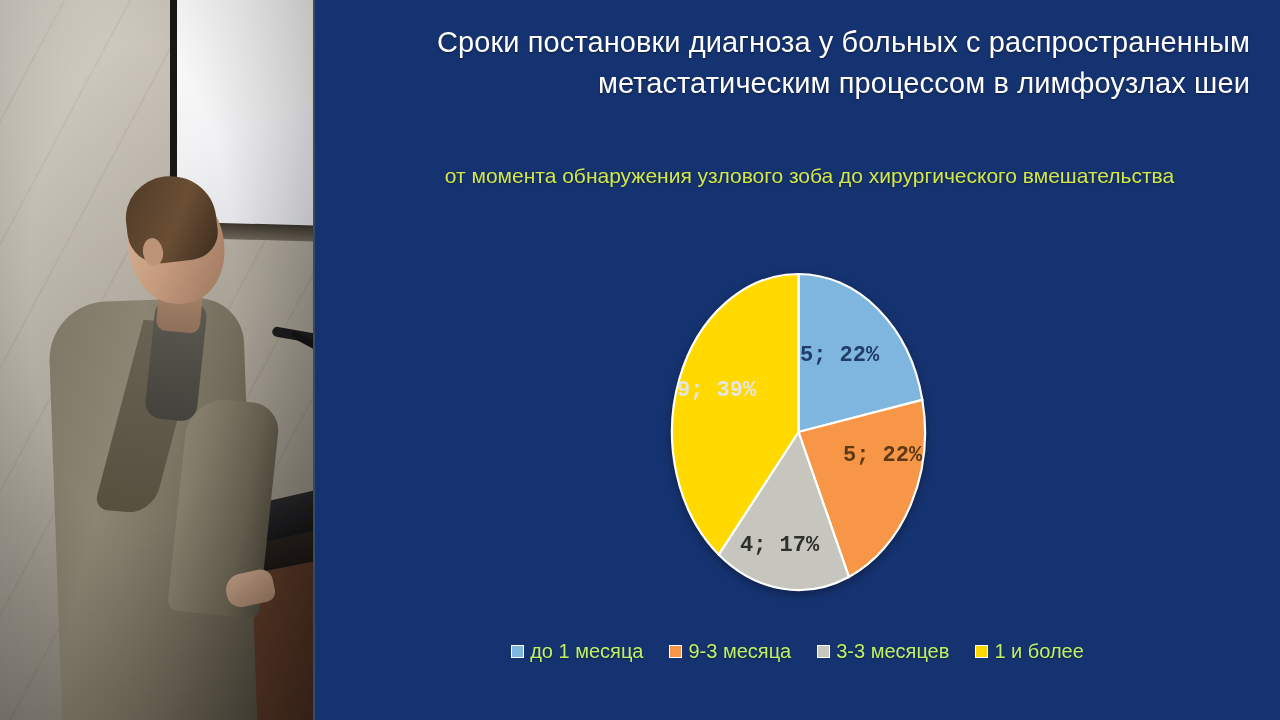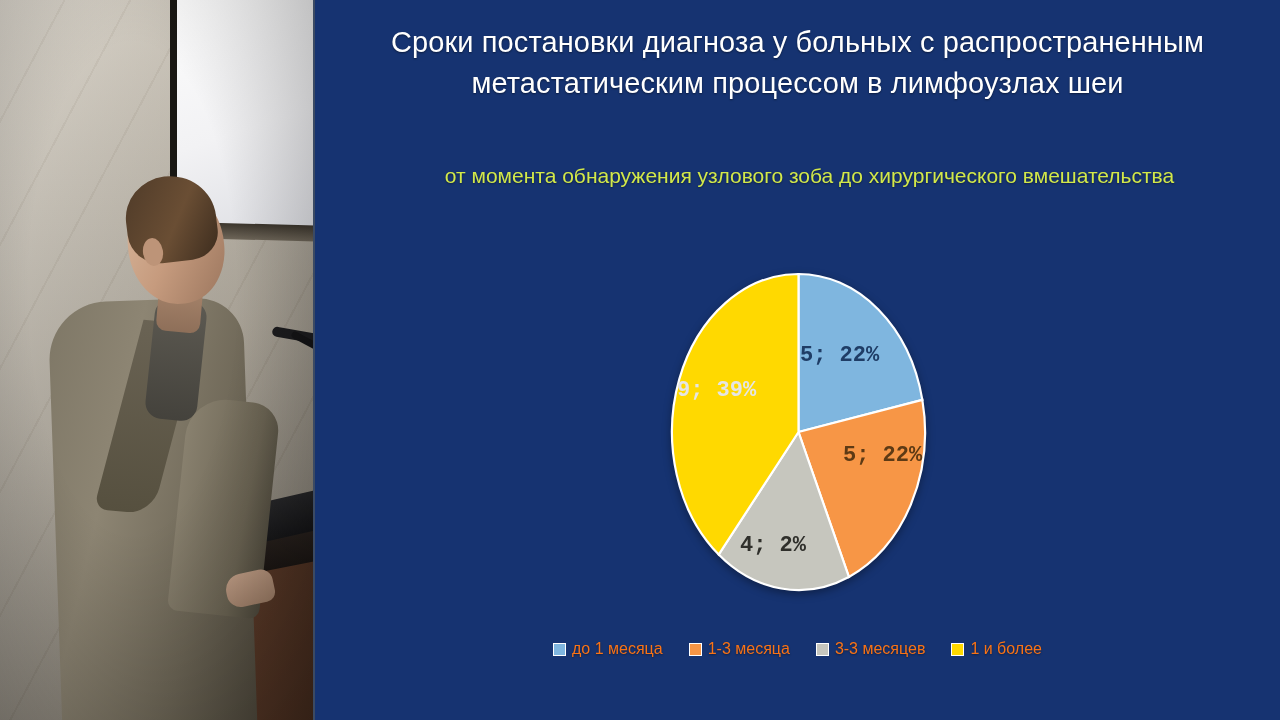--- a/index.html
+++ b/index.html
@@ -125,21 +125,21 @@
     background:#3b4a63;
   }
 
   
   #slide{
     position:absolute; left:315px; top:0; width:965px; height:720px;
     background:#163371;
   }
   #slide-title{
     position:absolute; left:30px; top:22px; width:905px;
-    text-align:center; color:#ffffff;
+    text-align:right; color:#ffffff;
     font-size:29px; line-height:41px; font-weight:400;
     letter-spacing:.1px;
     text-shadow:0 1px 2px rgba(0,0,0,.45);
   }
   #slide-subtitle{
     position:absolute; left:92px; top:158px; width:805px;
     text-align:center; color:#d2e84a;
     font-size:21px; line-height:36px; font-weight:400;
     text-shadow:0 1px 2px rgba(0,0,0,.4);
   }
@@ -164,21 +164,21 @@
   
   #legend{
     position:absolute; left:0; top:640px; width:965px;
     display:flex; justify-content:center; align-items:center; gap:26px;
   }
   .legend-item{ display:flex; align-items:center; gap:6px; }
   .swatch{
     width:13px; height:13px; border:1.6px solid #ffffff; display:block;
   }
   .legend-label{
-    color:#f97316; font-size:16px; font-weight:400; white-space:nowrap;
+    color:#bef264; font-size:20px; font-weight:400; white-space:nowrap;
     text-shadow:0 1px 2px rgba(0,0,0,.4);
   }
 </style>
 </head>
 <body>
 
 <div id="screen">
 
   <div id="video-pane">
     <div class="wall"></div>
@@ -219,31 +219,31 @@
             <path d="M 126.5 158 L 126.50 0.00 A 126.5 158 0 0 1 250.35 125.85 Z" fill="#7FB6DF" class="slice"></path>
             <path d="M 126.5 158 L 250.35 125.85 A 126.5 158 0 0 1 176.90 302.92 Z" fill="#F79646" class="slice"></path>
             <path d="M 126.5 158 L 176.90 302.92 A 126.5 158 0 0 1 46.67 280.56 Z" fill="#C6C6BE" class="slice"></path>
             <path d="M 126.5 158 L 46.67 280.56 A 126.5 158 0 0 1 126.50 0.00 Z" fill="#FFD900" class="slice"></path>
           </g>
       </svg>
     </div>
 
     <div class="pie-label" id="label-blue">5; 22%</div>
     <div class="pie-label" id="label-orange">5; 22%</div>
-    <div class="pie-label" id="label-gray">4; 2%</div>
+    <div class="pie-label" id="label-gray">4; 17%</div>
     <div class="pie-label" id="label-yellow">9; 39%</div>
 
     <div id="legend">
         <div class="legend-item">
           <span class="swatch" style="background: rgb(127, 182, 223);"></span>
           <span class="legend-label">до 1 месяца</span>
         </div>
         <div class="legend-item">
           <span class="swatch" style="background: rgb(247, 150, 70);"></span>
-          <span class="legend-label">1-3 месяца</span>
+          <span class="legend-label">9-3 месяца</span>
         </div>
         <div class="legend-item">
           <span class="swatch" style="background: rgb(198, 198, 190);"></span>
           <span class="legend-label">3-3 месяцев</span>
         </div>
         <div class="legend-item">
           <span class="swatch" style="background: rgb(255, 217, 0);"></span>
           <span class="legend-label">1 и более</span>
         </div>
       </div>

